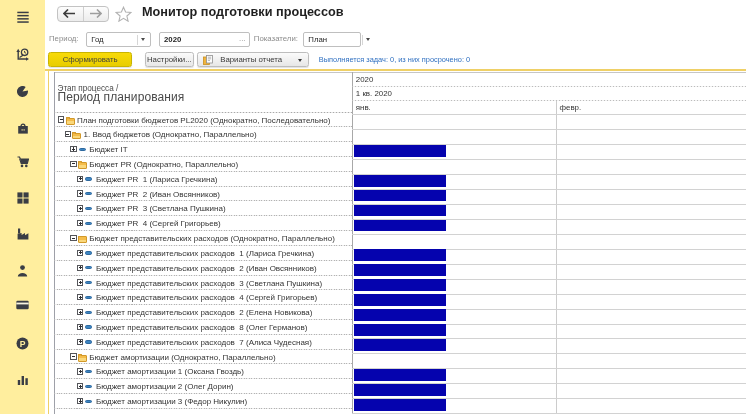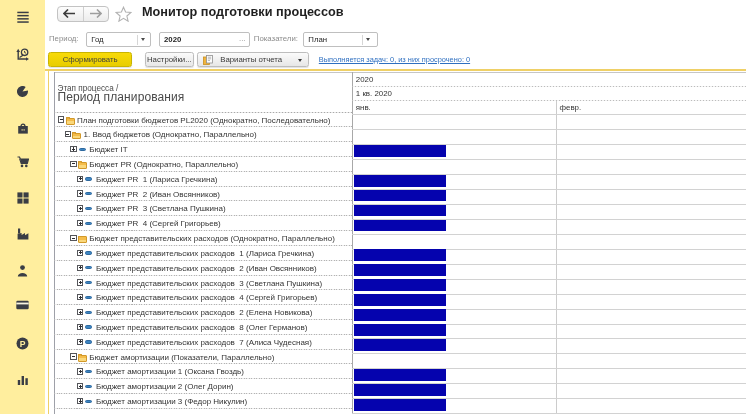--- a/index.html
+++ b/index.html
@@ -16,21 +16,21 @@
 .lbl { position:absolute; font-size:7.8px; color:#8c8c8c; line-height:14.8px; top:32.2px; height:14.8px; }
 .fld { position:absolute; top:32.2px; height:14.8px; background:#fff; border:1px solid #bfbfbf; border-radius:2px;
   font-size:7.8px; color:#1f1f1f; line-height:13px; }
 .fldtxt { position:absolute; left:4px; top:0; }
 .cdiv { position:absolute; top:1.5px; width:1px; height:10px; background:#d6d6d6; }
 .tri { position:absolute; width:0; height:0; border-left:2.6px solid transparent; border-right:2.6px solid transparent; border-top:3.2px solid #4a4a4a; }
 .btn { position:absolute; top:52.3px; height:14.5px; border-radius:2.5px; font-size:7.8px;
   text-align:center; color:#383838; line-height:13px;
   border:1px solid #bdbdbd; background:linear-gradient(#fbfbfb,#e7e7e7); box-shadow:0 1px 1px rgba(0,0,0,0.12); }
 #btn-form { left:48.2px; width:84px; background:linear-gradient(#f8da08,#e8cd00); border-color:#c9b400; color:#44433a; }
-#lnk { position:absolute; left:318.8px; top:52.8px; font-size:7.4px; color:#2e6fc0; text-decoration:underline; line-height:14px; }
+#lnk { position:absolute; left:318.8px; top:52.8px; font-size:7.4px; color:#2e6fc0; line-height:14px; }
 
 .ylh { position:absolute; background:#efd066; }
 .hl { position:absolute; height:1px; background:repeating-linear-gradient(90deg,#b3b3b3 0 1px,#ececec 1px 2.5px); }
 .vl { position:absolute; width:1px; }
 .hdr { position:absolute; font-size:7.9px; color:#333; }
 
 .xb { position:absolute; width:6.4px; height:6.4px; border:1px solid #55565a; background:#fff; }
 .xb .mh { position:absolute; left:0.6px; top:1.7px; width:3.2px; height:1px; background:#2e2e32; display:block; }
 .xb .mv { position:absolute; left:1.7px; top:0.6px; width:1px; height:3.2px; background:#2e2e32; display:block; }
 .fold { position:absolute; width:9.4px; height:6.8px; background:#f5bd4a; border:1px solid #d2992a; border-radius:1px; }
@@ -117,21 +117,21 @@
 <div class="fld" style="left:86.2px;width:64.6px">
     <span class="fldtxt">Год</span>
   <span class="cdiv" style="left:49.5px"></span>
     <span class="tri" style="left:53.5px;top:5.3px"></span>
   </div>
 <div class="fld" style="left:159px;width:90.5px">
     <span class="fldtxt" style="font-weight:bold">2020</span>
   <span style="position:absolute;right:3px;top:-1px;color:#8a8a8a;">...</span>
   </div>
 <div class="lbl" style="left:253.8px">Показатели:</div>
-<div class="fld" style="left:303.3px;width:75px">
+<div class="fld" style="left:303.3px;width:58px">
     <span class="fldtxt">План</span>
   <span class="cdiv" style="left:57.4px"></span>
     <span class="tri" style="left:61.5px;top:5.3px"></span>
   </div>
 
 <div class="btn" id="btn-form">Сформировать</div>
 <div class="btn" style="left:145.1px;width:48.5px">Настройки...</div>
 <div class="btn" style="left:196.5px;width:112.2px;text-align:center">
   <svg style="position:absolute;left:5px;top:2px" width="10" height="10" viewBox="0 0 10 10">
     <rect x="0.5" y="2" width="6" height="7.5" fill="#f0b43c" stroke="#c98f1e" stroke-width="0.8"></rect>
@@ -277,21 +277,21 @@
 </div>
 <div class="pill" style="left:85.4px;top:340.2px"></div>
 <div class="tt" style="left:96.0px;top:335.8px;height:14.82px;line-height:14.82px">Бюджет представительских расходов  7 (Алиса Чудесная)</div>
 <div class="hl" style="left:54px;width:298.3px;top:348.6px"></div>
 <div class="xb" style="left:70.3px;top:353.4px">
 <i class="mh"></i>
 </div>
 <div class="fold" style="left:77.9px;top:354.9px">
     <i></i>
   </div>
-<div class="tt" style="left:89.3px;top:350.6px;height:14.82px;line-height:14.82px">Бюджет амортизации (Показатели, Параллельно)</div>
+<div class="tt" style="left:89.3px;top:350.6px;height:14.82px;line-height:14.82px">Бюджет амортизации (Однократно, Параллельно)</div>
 <div class="hl" style="left:54px;width:298.3px;top:363.4px"></div>
 <div class="xb" style="left:77px;top:368.2px">
 <i class="mh"></i>
     <i class="mv"></i>
 </div>
 <div class="pill" style="left:85.4px;top:369.8px"></div>
 <div class="tt" style="left:96.0px;top:365.4px;height:14.82px;line-height:14.82px">Бюджет амортизации 1 (Оксана Гвоздь)</div>
 <div class="hl" style="left:54px;width:298.3px;top:378.3px"></div>
 <div class="xb" style="left:77px;top:383.1px">
 <i class="mh"></i>

